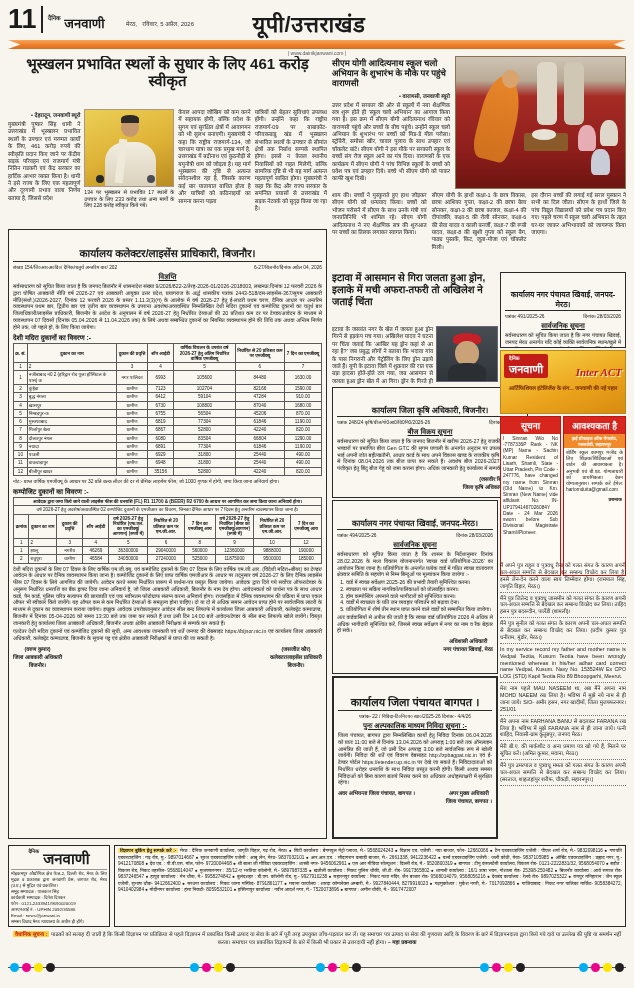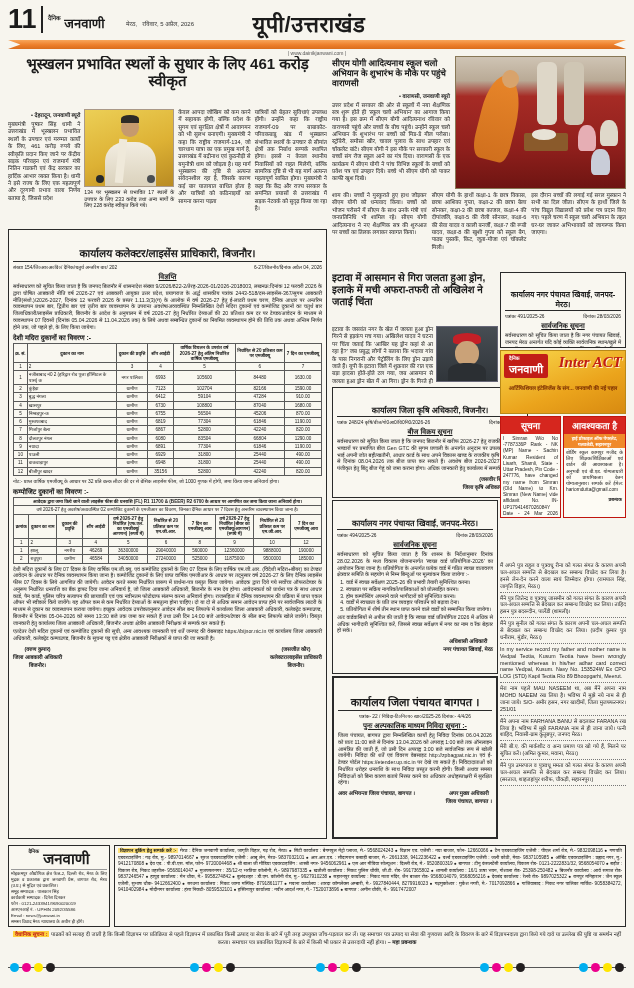--- a/index.html
+++ b/index.html
@@ -86,25 +86,25 @@
   .bagpat{left:332px;top:676px;width:166px;height:163px;border-width:2px}
   .bagpat .notice-title{font-size:11px}
 
   .khiwai1{left:500px;top:272px;width:126px;height:76px}
   .khiwai1 .notice-title{font-size:7.6px}
 
   .interact{position:absolute;left:500px;top:350px;width:126px;height:64px;border:1px solid #b98818;
             background:linear-gradient(160deg,#f9d84d,#eba41c 60%,#d88a10);padding:3px;overflow:hidden}
   .ia-brand{display:inline-block;background:#c21d17;color:#fff;font-weight:bold;font-size:11px;padding:2px 5px;border-radius:2px}
   .ia-brand .sm{font-size:5px;display:block;line-height:1}
-  .ia-logo{float:right;font-size:15px;font-weight:bold;font-style:italic;color:#c21d17;
-           font-family:"Liberation Serif","DejaVu Serif",serif;text-shadow:1px 1px 0 #fff3c0;margin-top:0}
+  .ia-logo{float:right;font-size:11px;font-weight:bold;font-style:italic;color:#c21d17;
+           font-family:"Liberation Serif","DejaVu Serif",serif;text-shadow:1px 1px 0 #fff3c0;margin-top:12px}
   .ia-note{clear:both;font-size:5.4px;font-weight:bold;color:#7a2c00;text-align:center;margin-top:6px}
 
-  .adbox{position:absolute;top:416px;height:102px;border:1.5px solid #c0150f;background:#fdfbf4;overflow:hidden}
+  .adbox{position:absolute;top:416px;height:160px;border:1.5px solid #c0150f;background:#fdfbf4;overflow:hidden}
   .adbox .ad-hdr{background:#d6261e;color:#fff;font-size:9px;font-weight:bold;text-align:center;padding:2px 0}
   .adbox .ad-strip{background:#f08a2a;color:#fff;font-size:4.6px;font-weight:bold;text-align:center;padding:1px}
   .adbox .ad-body{font-size:4.8px;line-height:1.3;padding:2px;text-align:justify}
   .adbox .ad-sign{font-size:4.8px;font-weight:bold;text-align:right;padding:0 3px}
   .suchna{left:500px;width:61px}
   .avash{left:563px;width:63px}
 
   .classifieds{position:absolute;left:500px;top:560px;width:126px;height:279px;overflow:hidden}
   .cl-item{font-size:5.3px;line-height:1.3;text-align:justify;border-bottom:1px dotted #777;padding:2px 0}
 

